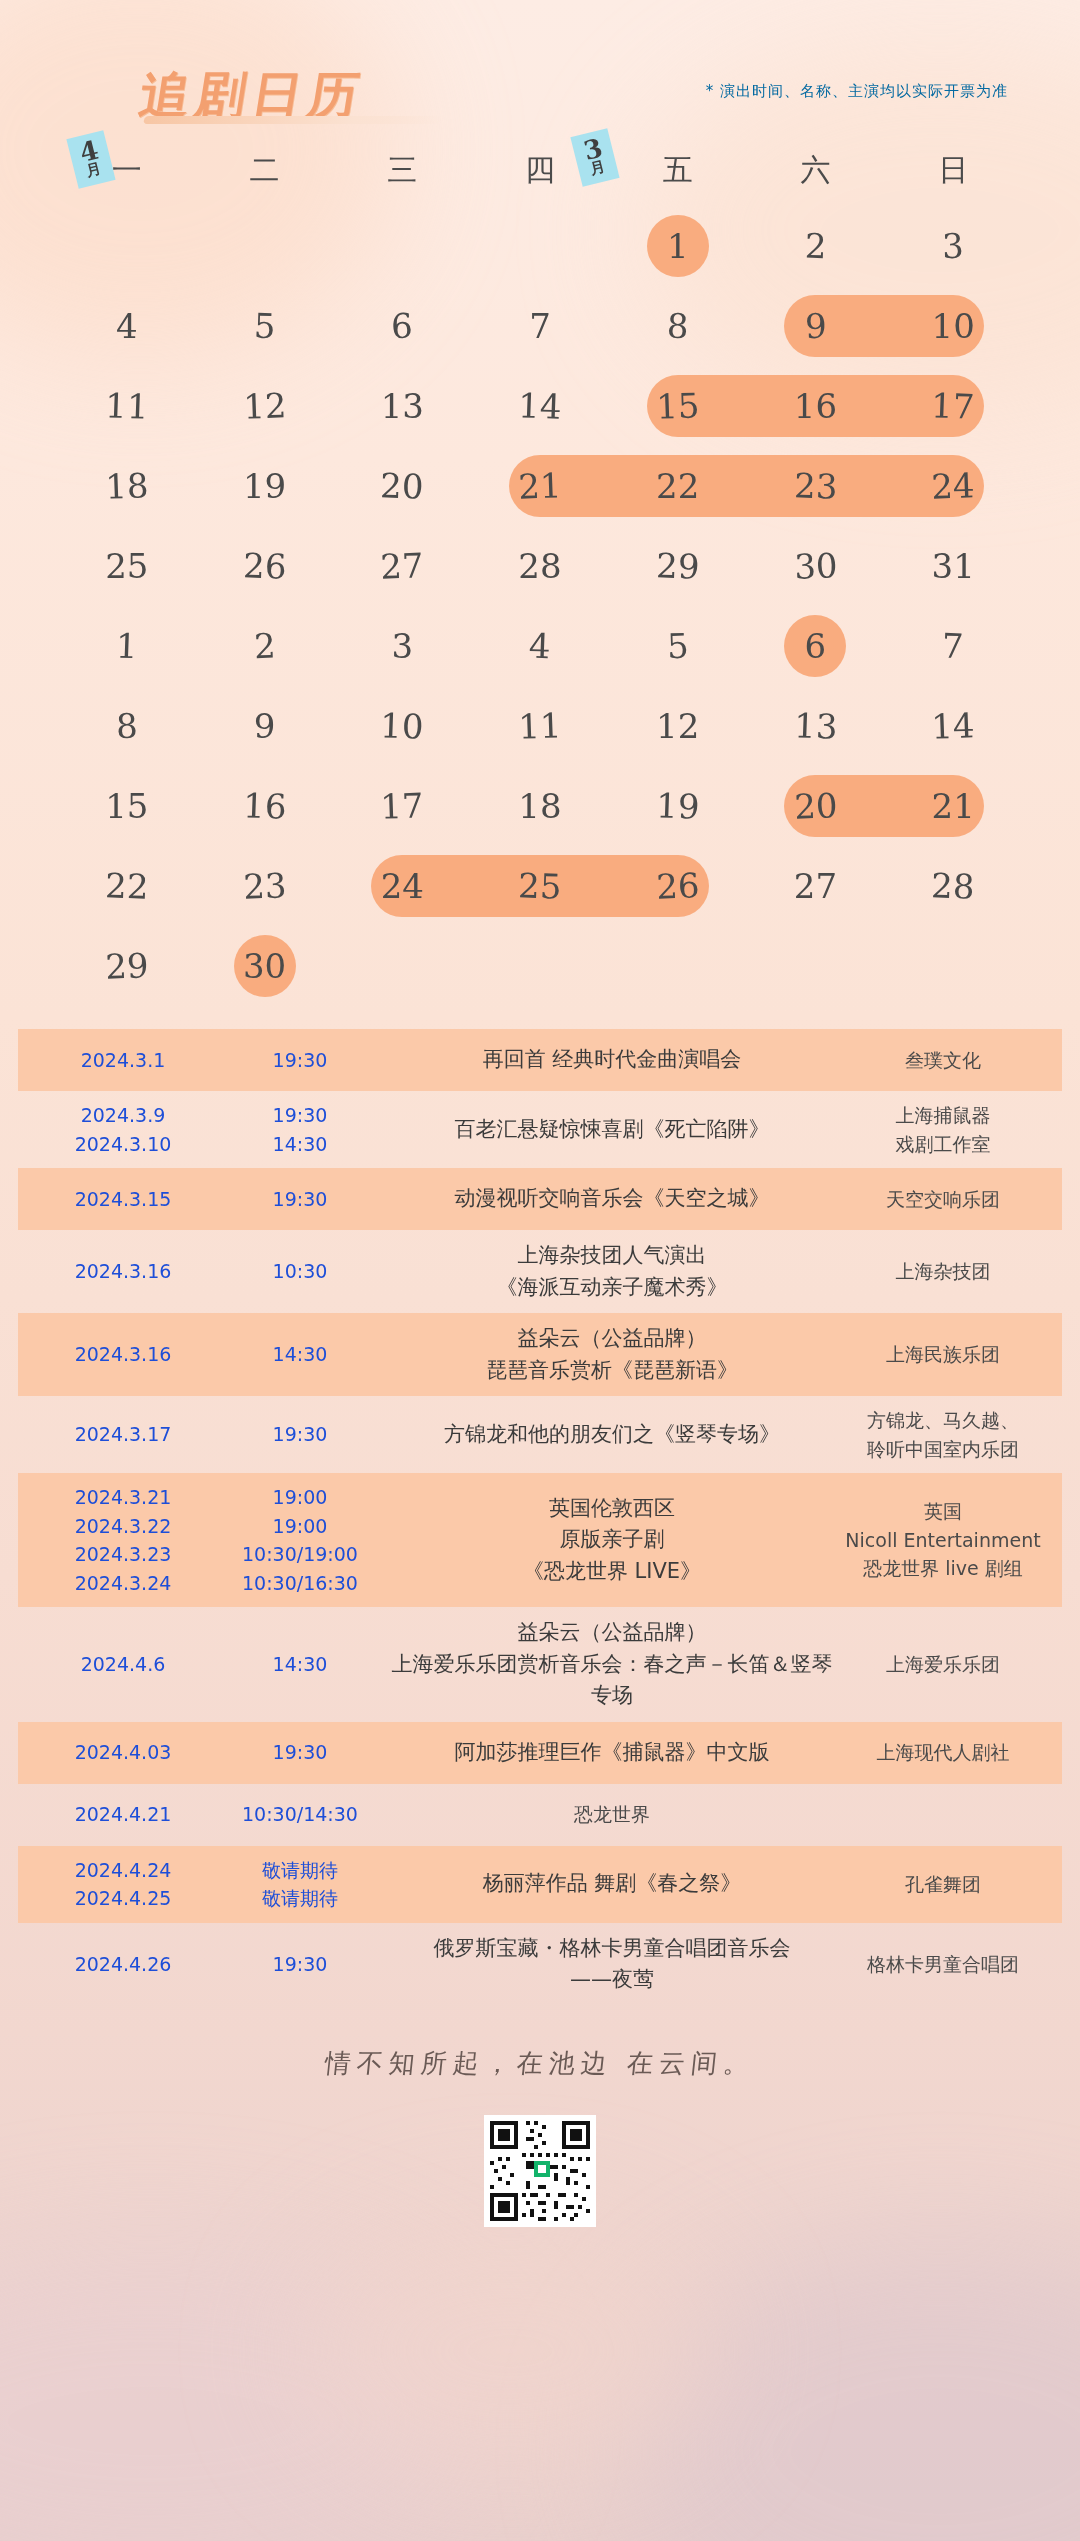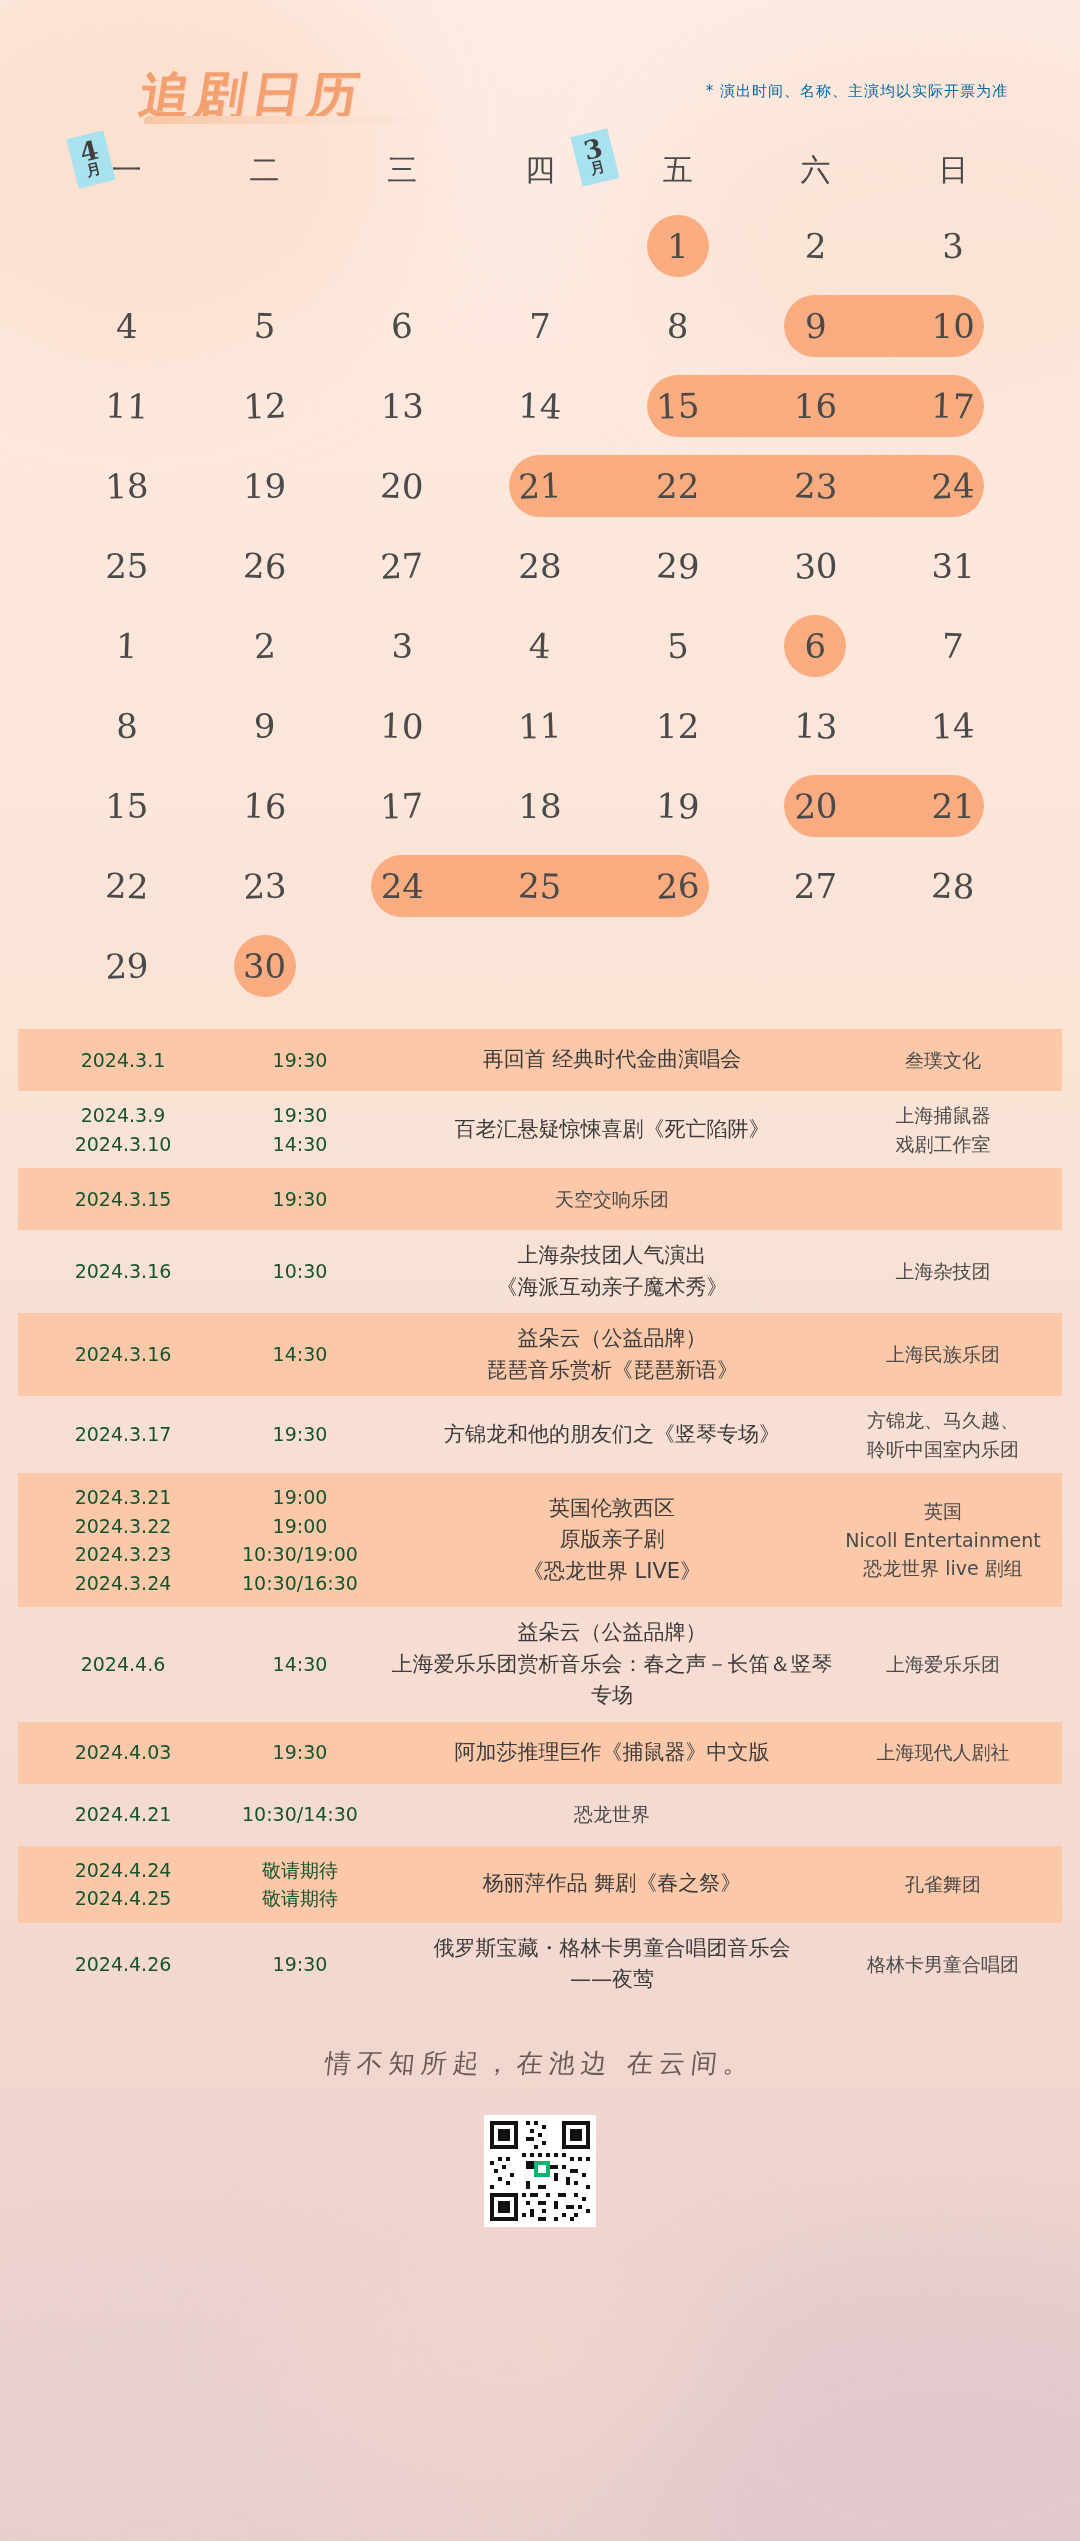--- a/index.html
+++ b/index.html
@@ -78,21 +78,21 @@
   #mtag-apr { left:72px; top:-16px; }
 
   
   .schedule { margin:26px 18px 0 18px; }
   .row {
     display:grid; grid-template-columns:182px 172px 1fr 210px;
     align-items:center; min-height:62px; padding:10px 14px;
   }
   .row.alt { background:#fbc9a9; }
   .row.plain { background:transparent; }
-  .col-date, .col-time { font-size:19px; color:#14532d; text-align:center; line-height:1.5; }
+  .col-date, .col-time { font-size:19px; color:#1d4ed8; text-align:center; line-height:1.5; }
   .col-name { font-size:21px; color:#3b3b3b; text-align:center; line-height:1.5; }
   .col-org { font-size:19px; color:#4a4a4a; text-align:center; line-height:1.5; }
 
   
   .footer { margin-top:40px; text-align:center; }
   .footer-text {
     font-family:"DejaVu Serif","Liberation Serif",serif;
     font-size:26px; color:#6a5a55; letter-spacing:6px;
     transform:skewX(-6deg); display:inline-block;
   }
@@ -253,20 +253,21 @@
       </div>
       <div class="row plain">
         <div class="col-date">2024.3.9<br>2024.3.10</div>
         <div class="col-time">19:30<br>14:30</div>
         <div class="col-name">百老汇悬疑惊悚喜剧《死亡陷阱》</div>
         <div class="col-org">上海捕鼠器<br>戏剧工作室</div>
       </div>
       <div class="row alt">
         <div class="col-date">2024.3.15</div>
         <div class="col-time">19:30</div>
+        <div class="col-name">动漫视听交响音乐会《天空之城》</div>
         <div class="col-org">天空交响乐团</div>
       </div>
       <div class="row plain">
         <div class="col-date">2024.3.16</div>
         <div class="col-time">10:30</div>
         <div class="col-name">上海杂技团人气演出<br>《海派互动亲子魔术秀》</div>
         <div class="col-org">上海杂技团</div>
       </div>
       <div class="row alt">
         <div class="col-date">2024.3.16</div>

